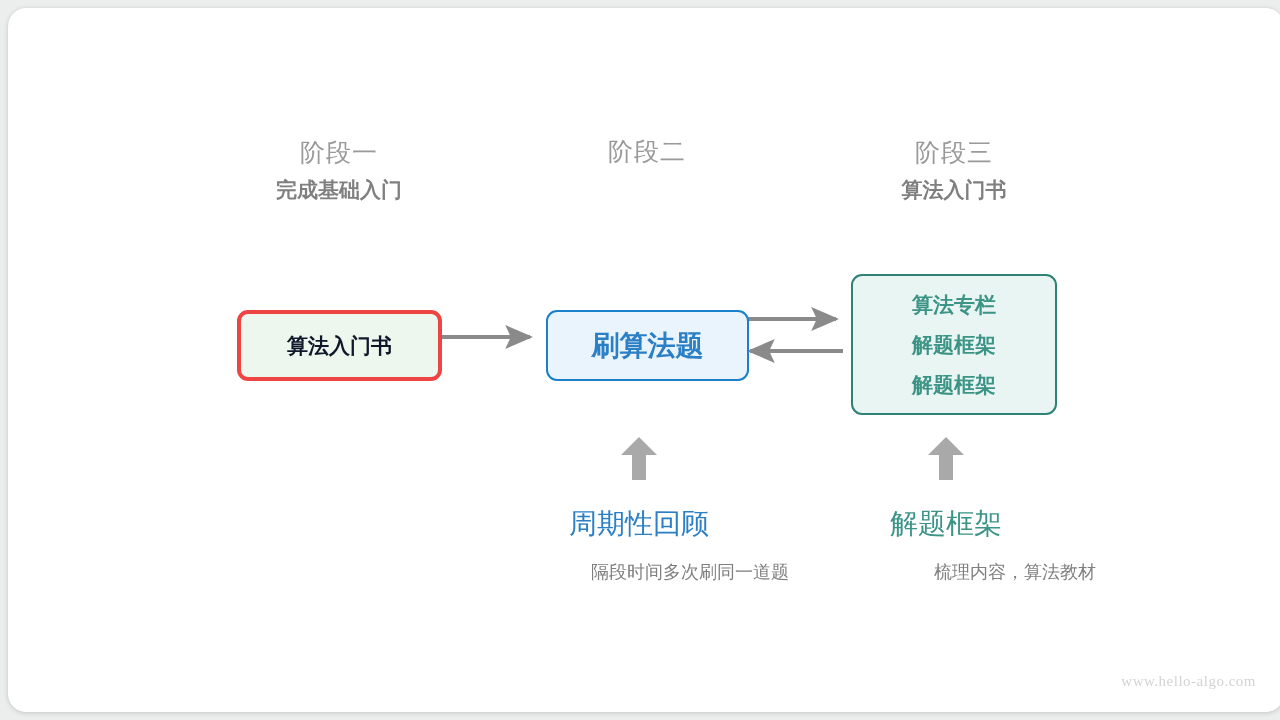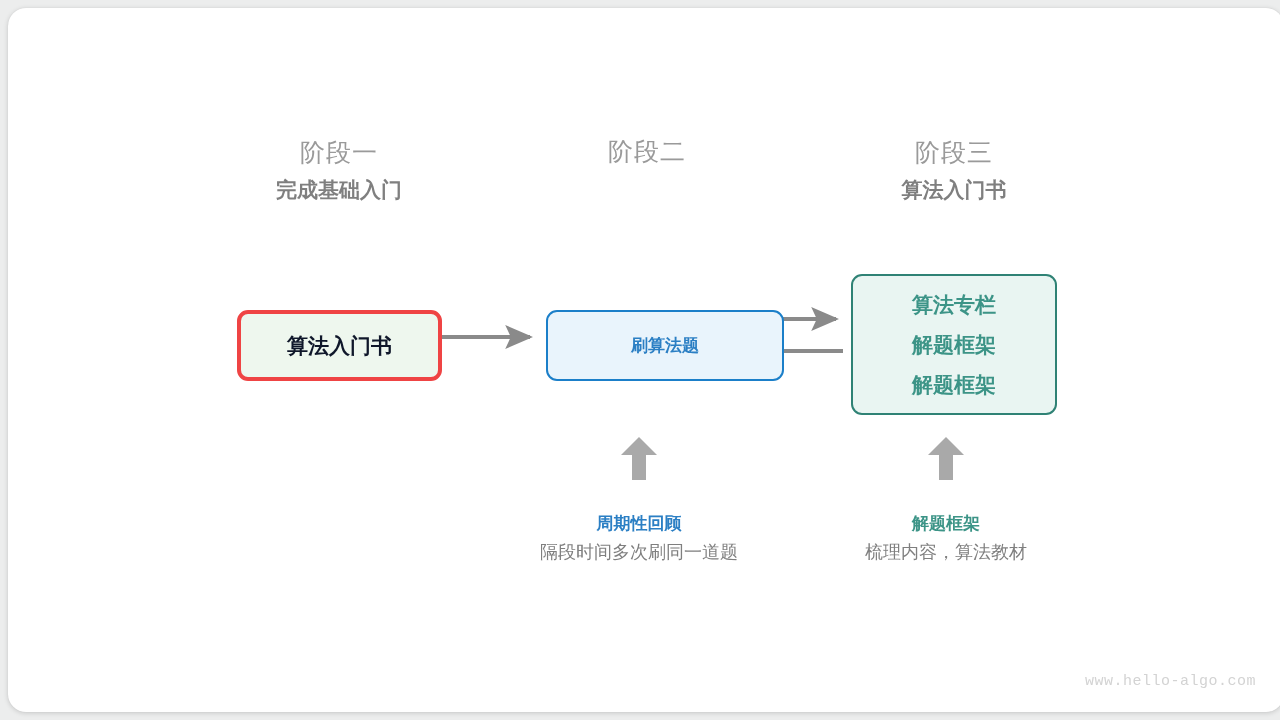--- a/index.html
+++ b/index.html
@@ -64,25 +64,25 @@
 
   #node-book {
     left: 229px; top: 302px; width: 205px; height: 71px;
     background: #eef7ee;
     border: 4px solid #ef4444;
     color: #0f172a;
     font-size: 21px;
     text-align: center;
   }
   #node-practice {
-    left: 538px; top: 302px; width: 238px; height: 71px;
+    left: 538px; top: 302px; width: 203px; height: 71px;
     background: #e9f4fc;
     border: 2px solid #1b7fc9;
     color: #2b7fc4;
-    font-size: 17px;
+    font-size: 28px;
   }
   #node-resources {
     left: 843px; top: 266px; width: 206px; height: 141px;
     background: #e9f5f2;
     border: 2px solid #2f8275;
     color: #3c9487;
     font-size: 21px;
     line-height: 40px;
   }
 
@@ -94,40 +94,42 @@
     pointer-events: none;
   }
 
   
   .note {
     position: absolute;
     width: 300px;
     text-align: center;
   }
   .note-title {
-    font-size: 17px;
-    font-weight: bold;
+    font-size: 28px;
+    font-weight: normal;
     line-height: 28px;
     white-space: nowrap;
   }
   .note-body {
     font-size: 18px;
     color: #7f7f7f;
     line-height: 28px;
+    margin-top: 20px;
+    text-align: right;
   }
   .note-body div { white-space: nowrap; }
   #note-review .note-title { color: #2b7fc4; }
   #note-summary .note-title { color: #3c9487; }
 
   
   #watermark {
     position: absolute;
     right: 28px;
     bottom: 22px;
-    font-family: Liberation Mono, monospace;
+    font-family: Liberation Serif, serif;
     font-size: 15px;
     color: #d3d3d3;
     letter-spacing: 0.5px;
     white-space: nowrap;
   }
 </style>
 </head>
 <body>
 
 <div id="card">

